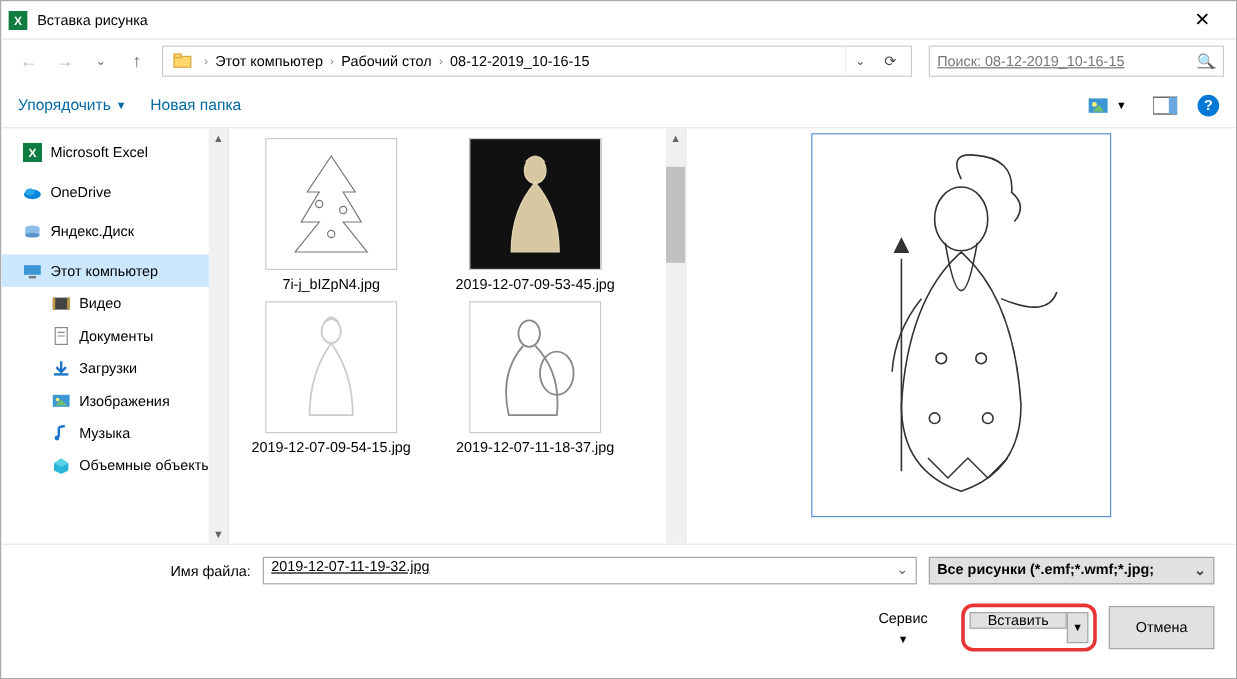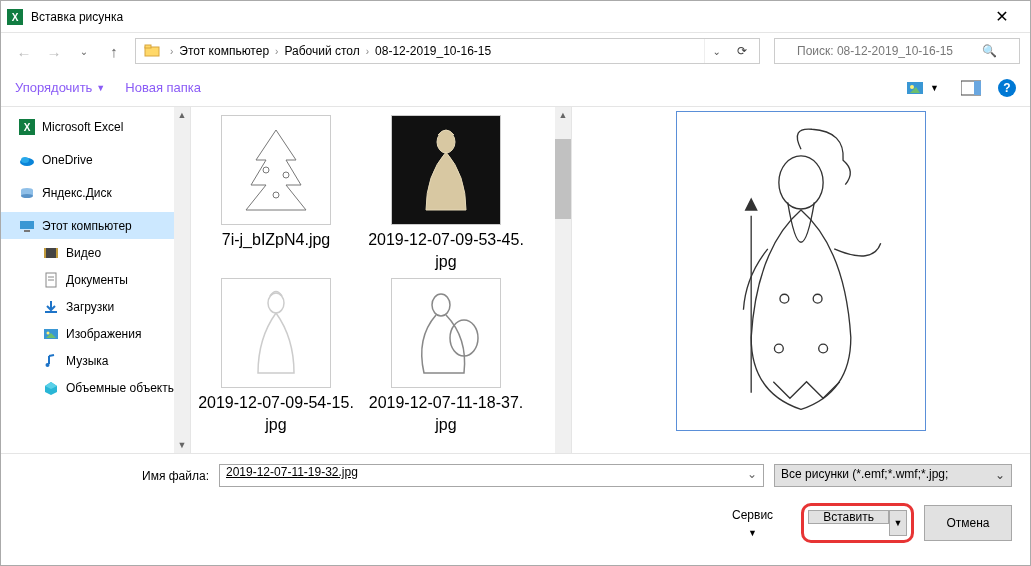--- a/index.html
+++ b/index.html
@@ -47,35 +47,36 @@
   .crumb-sep { color:#888; margin: 0 6px; font-size: 10px; }
   .crumb-text { white-space: nowrap; }
   .crumb-drop { margin-left:auto; color:#555; padding:0 8px; border-left:1px solid #eee; height:100%; display:flex; align-items:center; font-size:10px;}
   .refresh { width:26px; height:26px; display:flex; align-items:center; justify-content:center; border-left:none; color:#444;}
   .search-box {
     width: 246px;
     border: 1px solid #ccc;
     height: 26px;
     display: flex;
     align-items: center;
-    padding: 0 22px;
+    padding: 0 6px;
     margin-left: 6px;
     color:#777;
+    text-decoration:underline;
   }
   .search-icon { margin-left:auto; color:#555;}
 
   .toolbar {
     display: flex;
     align-items: center;
     height: 38px;
     padding: 0 14px;
     border-bottom: 1px solid #e5e5e5;
     gap: 20px;
   }
-  .tool-item { color:#8b5cf6; font-size:13px; display:flex; align-items:center; gap:4px;}
+  .tool-item { color:#0369a1; font-size:13px; display:flex; align-items:center; gap:4px;}
   .tool-right { margin-left:auto; display:flex; align-items:center; gap:12px;}
   .tool-view { display:flex; align-items:center; border:1px solid transparent; padding:2px 4px;}
   .help-icon { width:18px; height:18px; border-radius:50%; background:#0078d4; color:#fff; display:flex; align-items:center; justify-content:center; font-size:12px; font-weight:bold;}
 
   .body-area {
     display: flex;
     height: 346px;
   }
   .sidebar {
     width: 190px;
@@ -95,21 +96,21 @@
     width: 380px;
     position: relative;
     overflow: hidden;
   }
   .file-scroll { position:absolute; right:0; top:0; width:16px; height:100%; background:#f0f0f0;}
   .file-scroll-thumb { background:#c1c1c1; height:80px; margin-top:16px;}
   .file-grid { display:flex; flex-wrap:wrap; padding: 6px 0 0 0; gap: 2px 0; }
   .file-item { width: 170px; text-align:center; padding: 2px 6px;}
   .thumb { width: 110px; height: 110px; margin: 0 auto 4px; border:1px solid #ccc; background:#fff; display:flex; align-items:center; justify-content:center; position:relative; overflow:hidden;}
   .thumb.dark { background:#111; }
-  .fname { font-size:16px; line-height:1.35; word-break:break-all;}
+  .fname { font-size:12px; line-height:1.35; word-break:break-all;}
 
   .preview-pane {
     flex: 1;
     border-left: 1px solid #e5e5e5;
     display:flex;
     align-items:flex-start;
     justify-content:center;
     padding: 4px 10px;
   }
   .preview-img {
@@ -124,21 +125,21 @@
   }
 
   .footer {
     border-top: 1px solid #e5e5e5;
     padding: 10px 18px 12px;
   }
   .fname-row { display:flex; align-items:center; gap:10px; margin-bottom:16px;}
   .fname-label { width: 190px; text-align:right;}
   .fname-input { flex:1; border:1px solid #a7a7a7; height:23px; padding:0 20px 0 6px; position:relative;text-decoration:underline;}
   .fname-input::after{ content:"⌄"; position:absolute; right:6px; top:2px; color:#666; font-size:12px;}
-  .filetype-sel { width:238px; border:1px solid #a7a7a7; height:23px; padding:0 18px 4px 6px; background:#e1e1e1; display:flex; align-items:center; white-space:nowrap; overflow:hidden; position:relative;}
+  .filetype-sel { width:238px; border:1px solid #a7a7a7; height:23px; padding:0 18px 4px 6px; background:#e1e1e1; display:flex; align-items:center; white-space:nowrap; overflow:hidden; position:relative;font-weight:bold;}
   .filetype-sel::after{ content:"⌄"; position:absolute; right:6px; top:3px; color:#444;}
 
   .btn-row { display:flex; align-items:center; justify-content:flex-end; gap:10px;}
   .svc { display:flex; align-items:center; gap:6px; margin-right:18px;flex-direction:column;}
   .btn { height:36px; border:1px solid #a7a7a7; background:#e1e1e1; padding: 0 14px; display:flex; align-items:center; min-width:88px; justify-content:center;}
   .split-btn { display:flex; }
   .split-main { border:1px solid #a7a7a7; background:#e1e1e1; height:14px; padding:0 14px; display:flex; align-items:center;}
   .split-drop { border:1px solid #a7a7a7; border-left:1px solid #a7a7a7; background:#e1e1e1; height:26px; width:18px; display:flex; align-items:center; justify-content:center; font-size:9px;}
   .highlight-ring { border:3px solid #e73434; border-radius:10px; padding:4px; }
 

